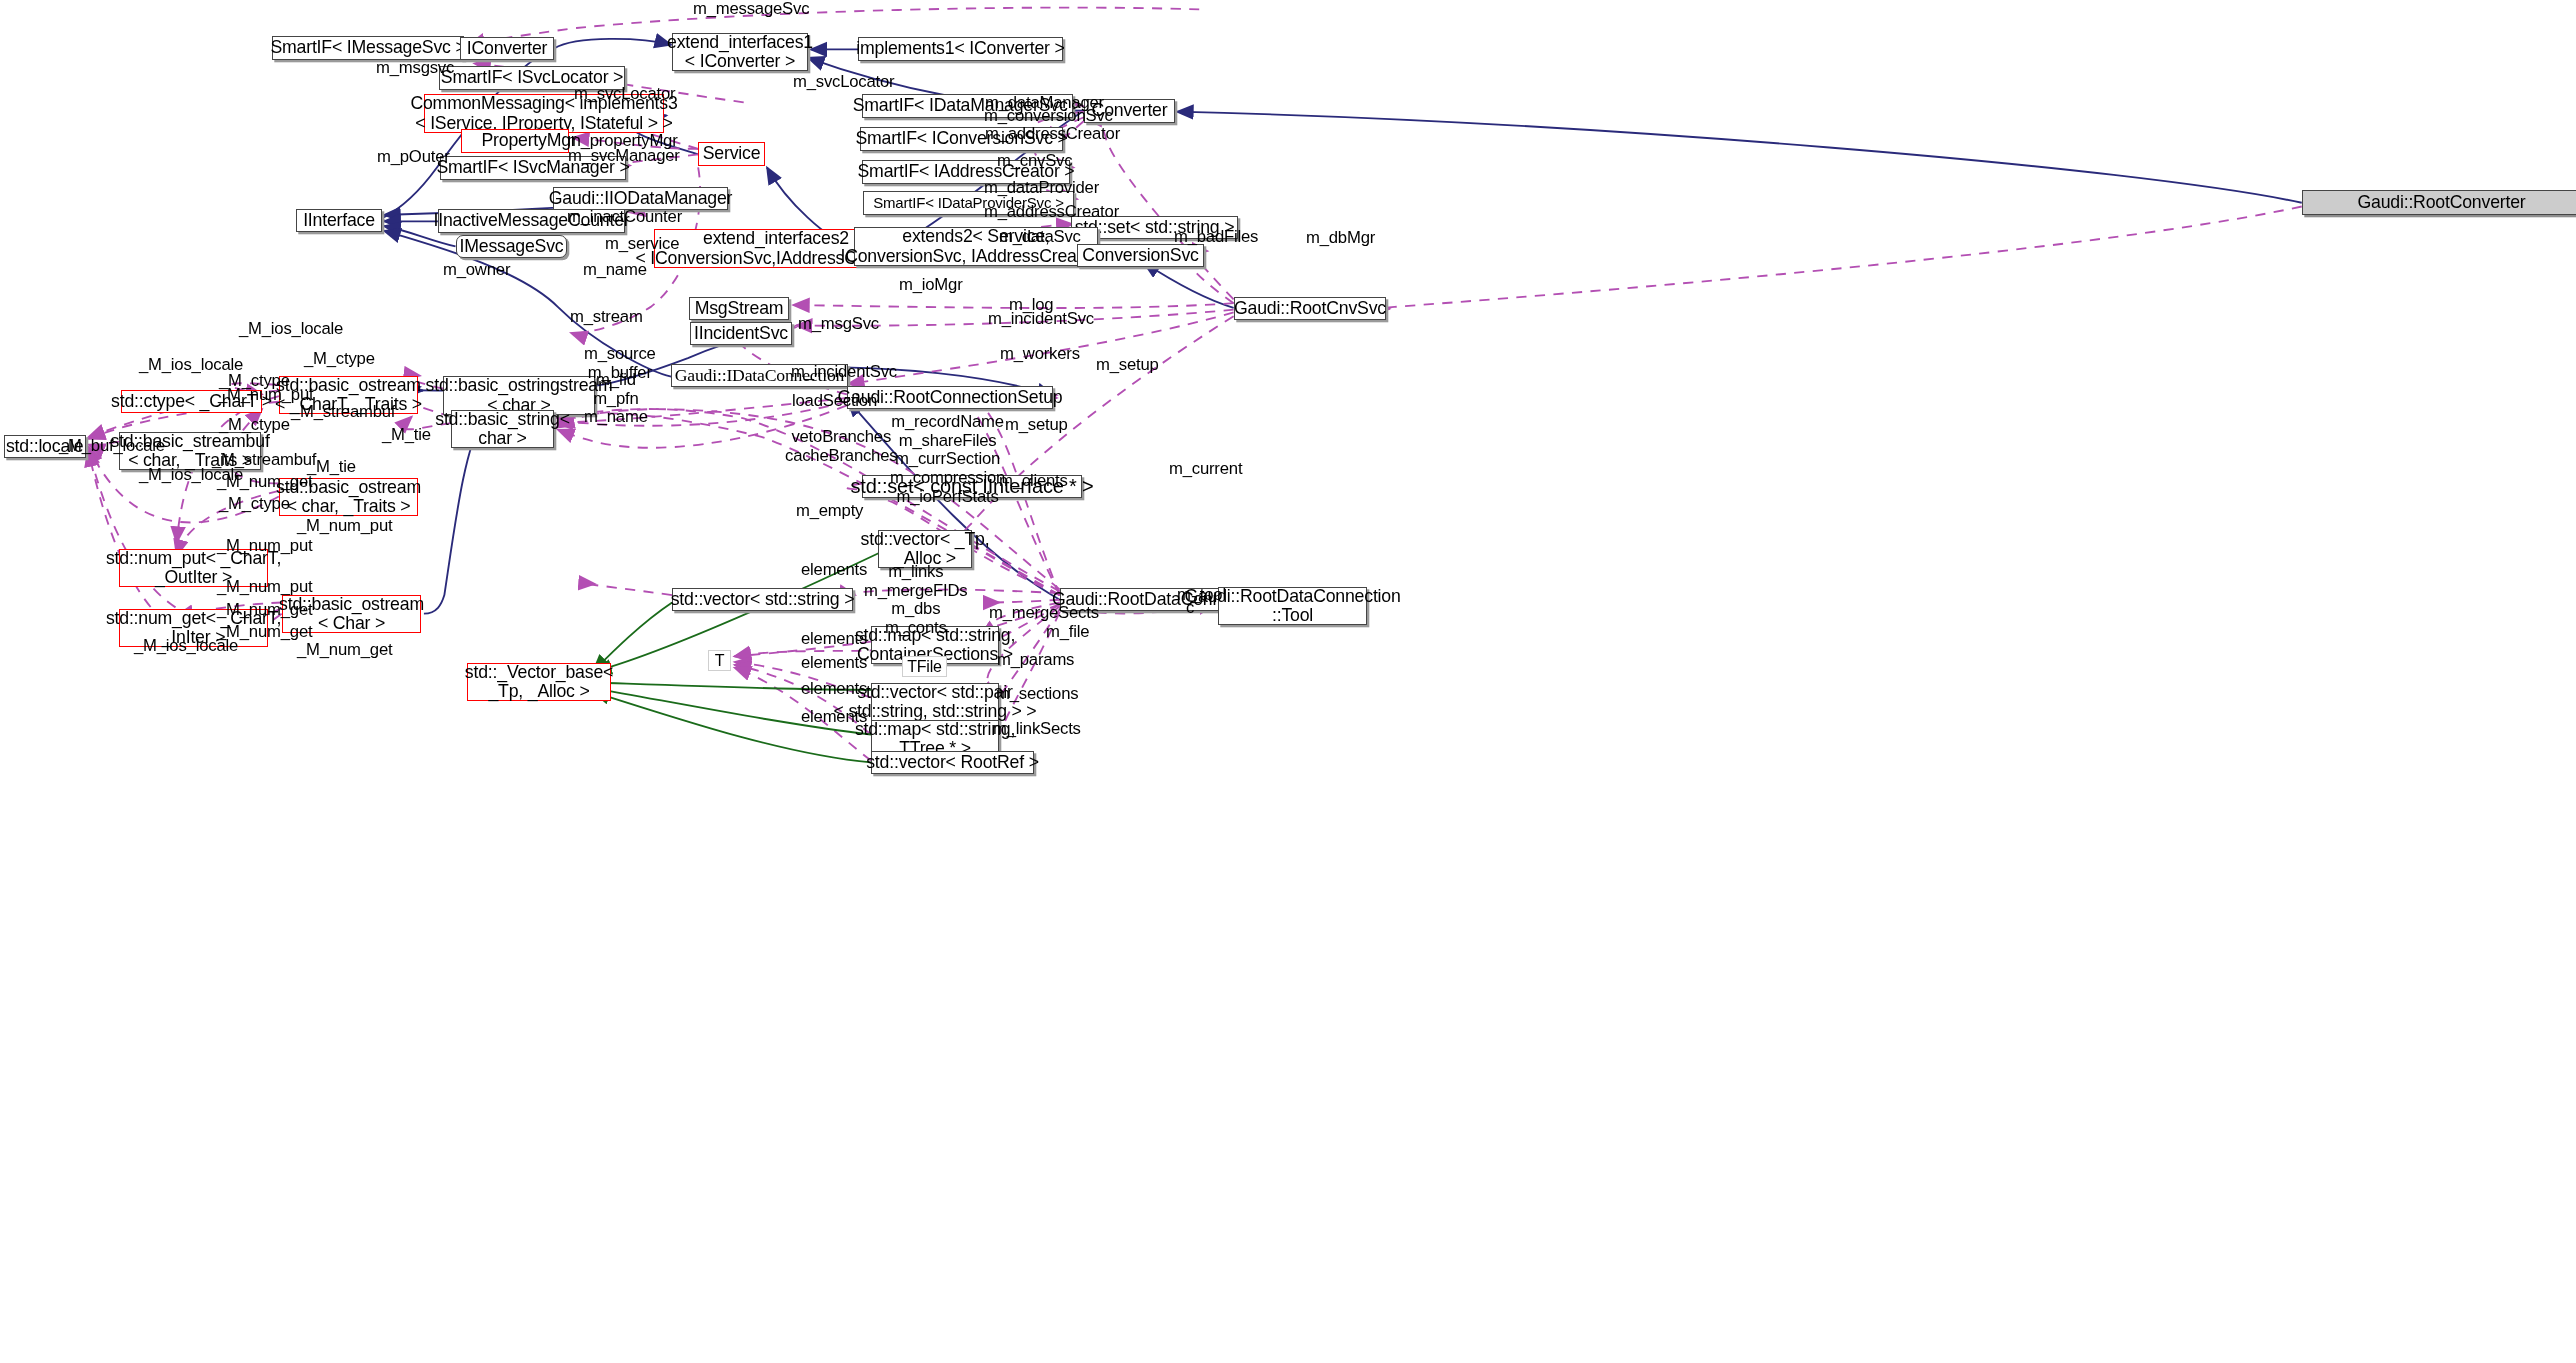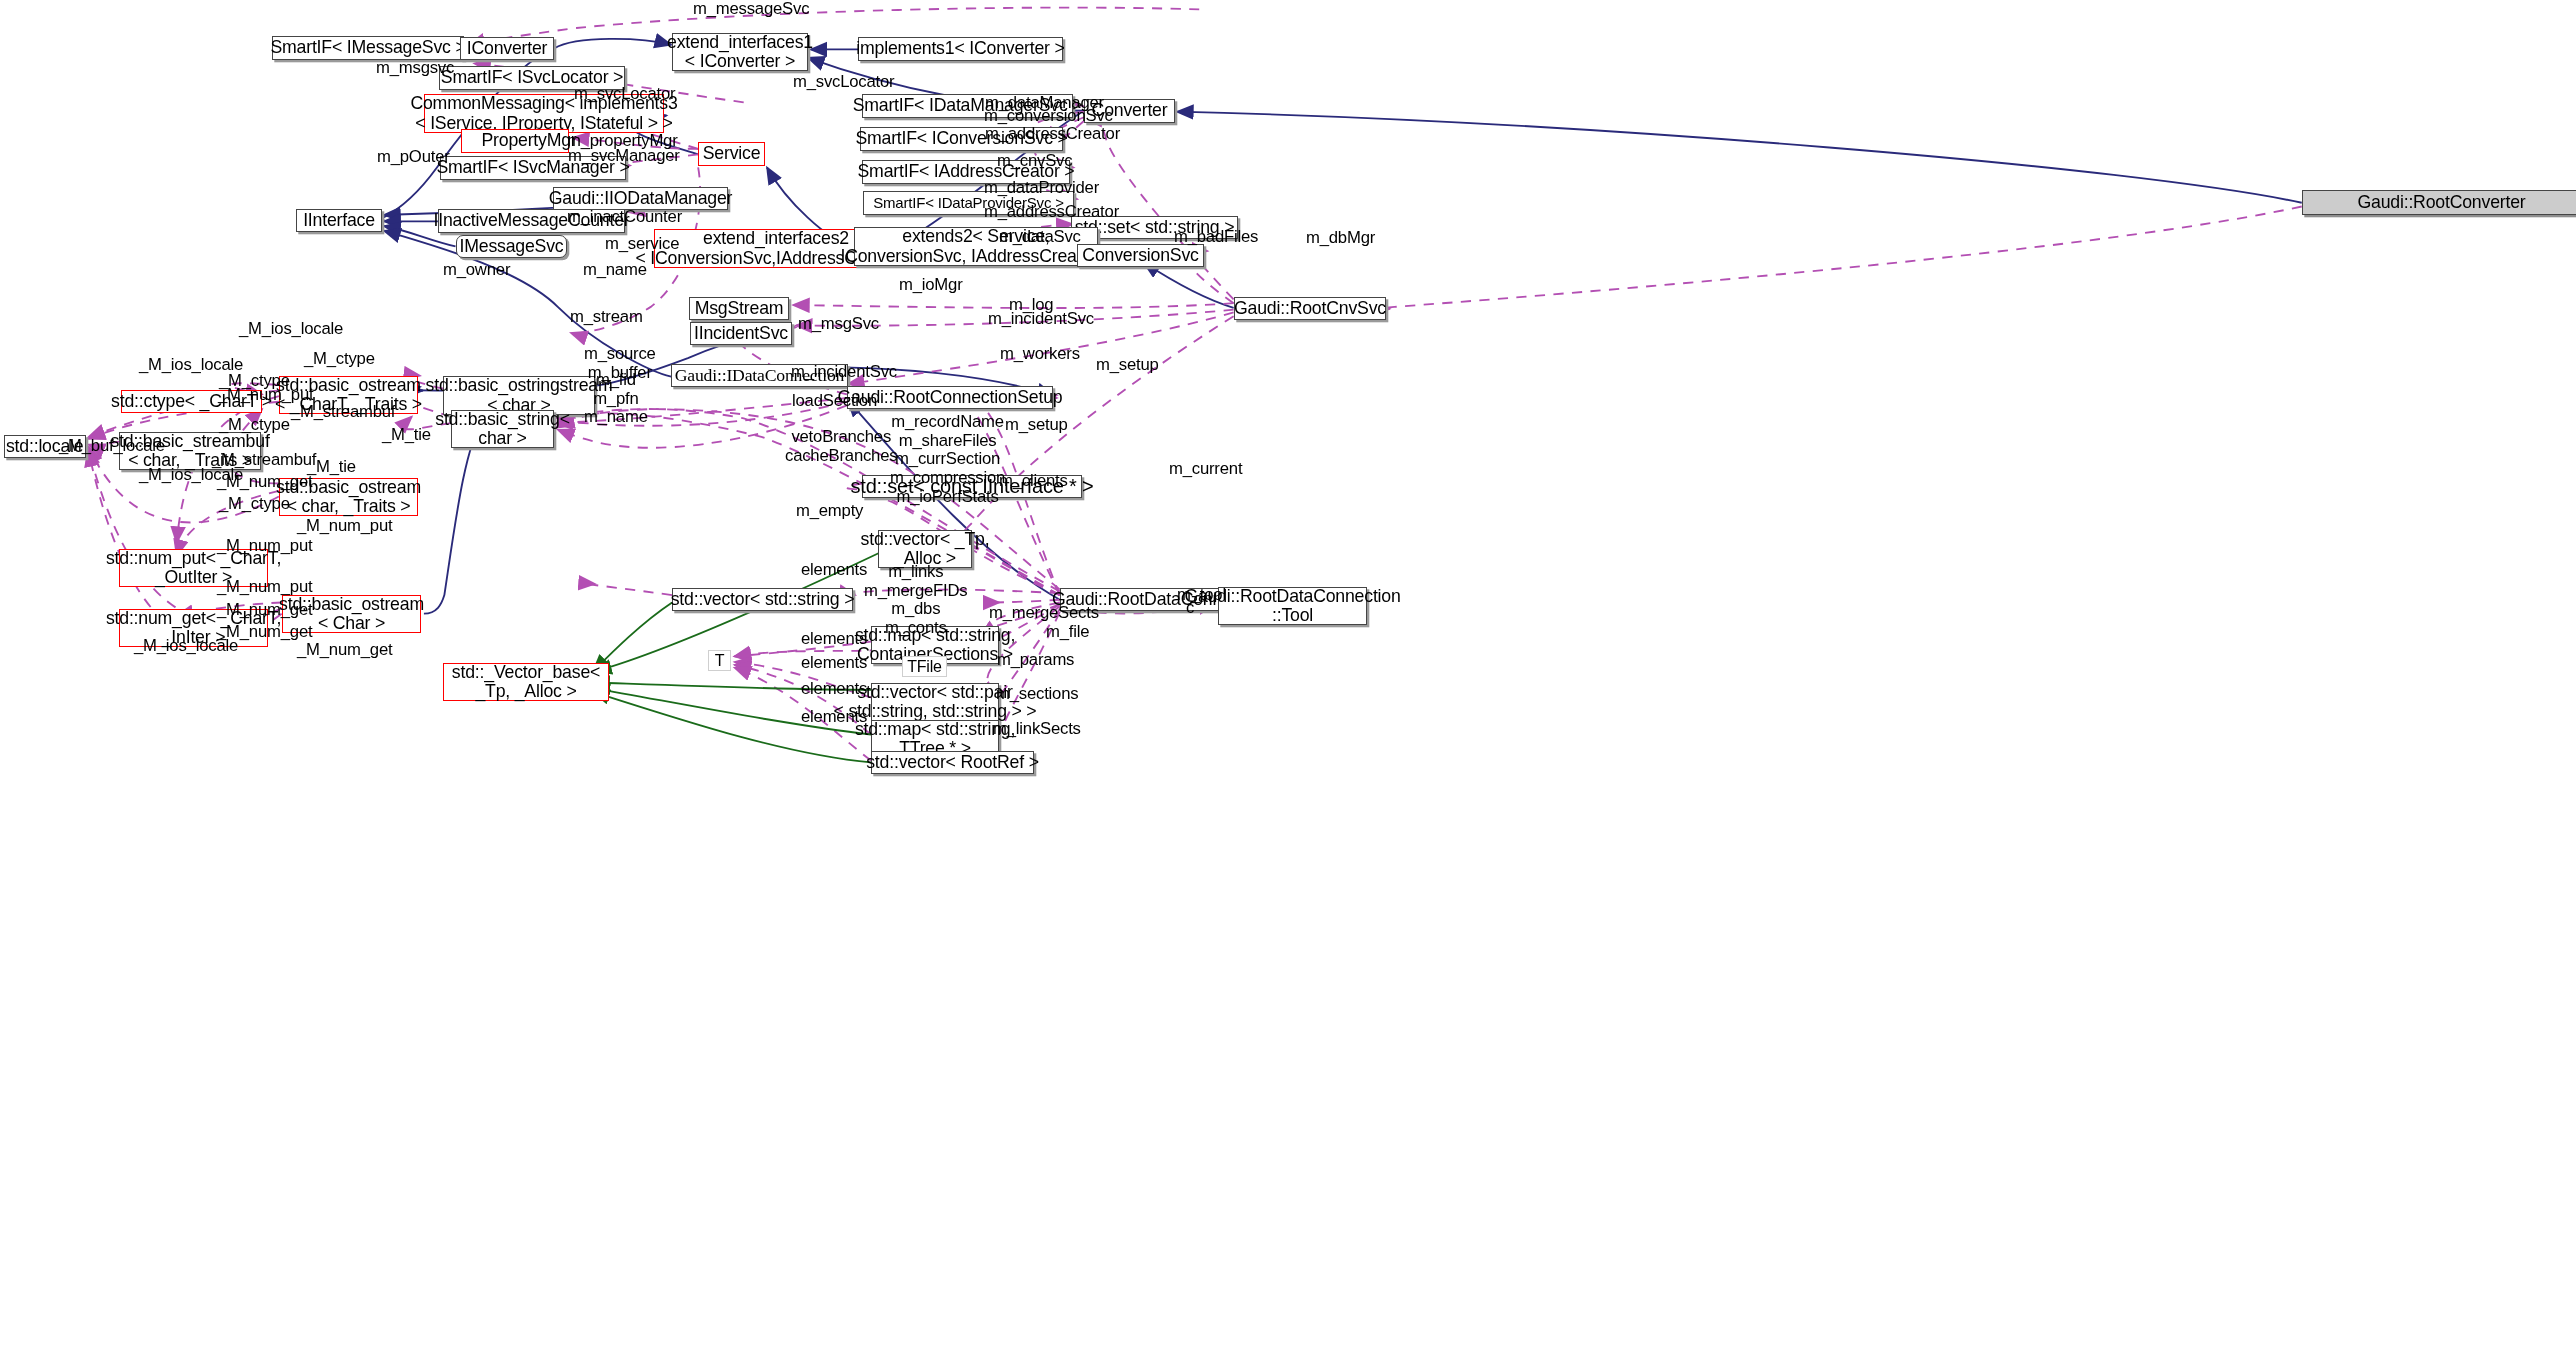--- a/index.html
+++ b/index.html
@@ -182,21 +182,21 @@
       <div class="node grey3d" style="left: 672px; top: 588px; width: 181px; height: 23px;">std::vector&lt; std::string &gt;</div>
       <div class="node grey3d" style="left: 1060px; top: 588px; width: 200px; height: 23px;">Gaudi::RootDataConnection</div>
       <div class="node grey3d" style="left: 1218px; top: 587px; width: 149px; height: 38px;">Gaudi::RootDataConnection
 ::Tool</div>
       <div class="node red" style="left: 282px; top: 595px; width: 139px; height: 38px;">std::basic_ostream
 &lt; Char &gt;</div>
       <div class="node red" style="left: 119px; top: 609px; width: 149px; height: 38px;">std::num_get&lt; _CharT,
 _InIter &gt;</div>
       <div class="node grey3d" style="left: 871px; top: 626px; width: 128px; height: 38px;">std::map&lt; std::string,
 ContainerSections &gt;</div>
-      <div class="node red" style="left: 443px; top: 663px; width: 166px; height: 38px;">std::_Vector_base&lt;
+      <div class="node red" style="left: 467px; top: 663px; width: 144px; height: 38px;">std::_Vector_base&lt;
 _Tp, _Alloc &gt;</div>
       <div class="node faint" style="left: 708px; top: 650px; width: 23px; height: 20.5px; font-size: 16px;">T</div>
       <div class="node faint" style="left: 902px; top: 656px; width: 45px; height: 20.5px; font-size: 16px;">TFile</div>
       <div class="node grey3d" style="left: 871px; top: 683px; width: 128px; height: 38px;">std::vector&lt; std::pair
 &lt; std::string, std::string &gt; &gt;</div>
       <div class="node grey3d" style="left: 871px; top: 720px; width: 128px; height: 38px;">std::map&lt; std::string,
 TTree * &gt;</div>
       <div class="node grey3d" style="left: 871px; top: 751px; width: 163px; height: 23px;">std::vector&lt; RootRef &gt;</div>
     </div>
   <div id="labels-host">

